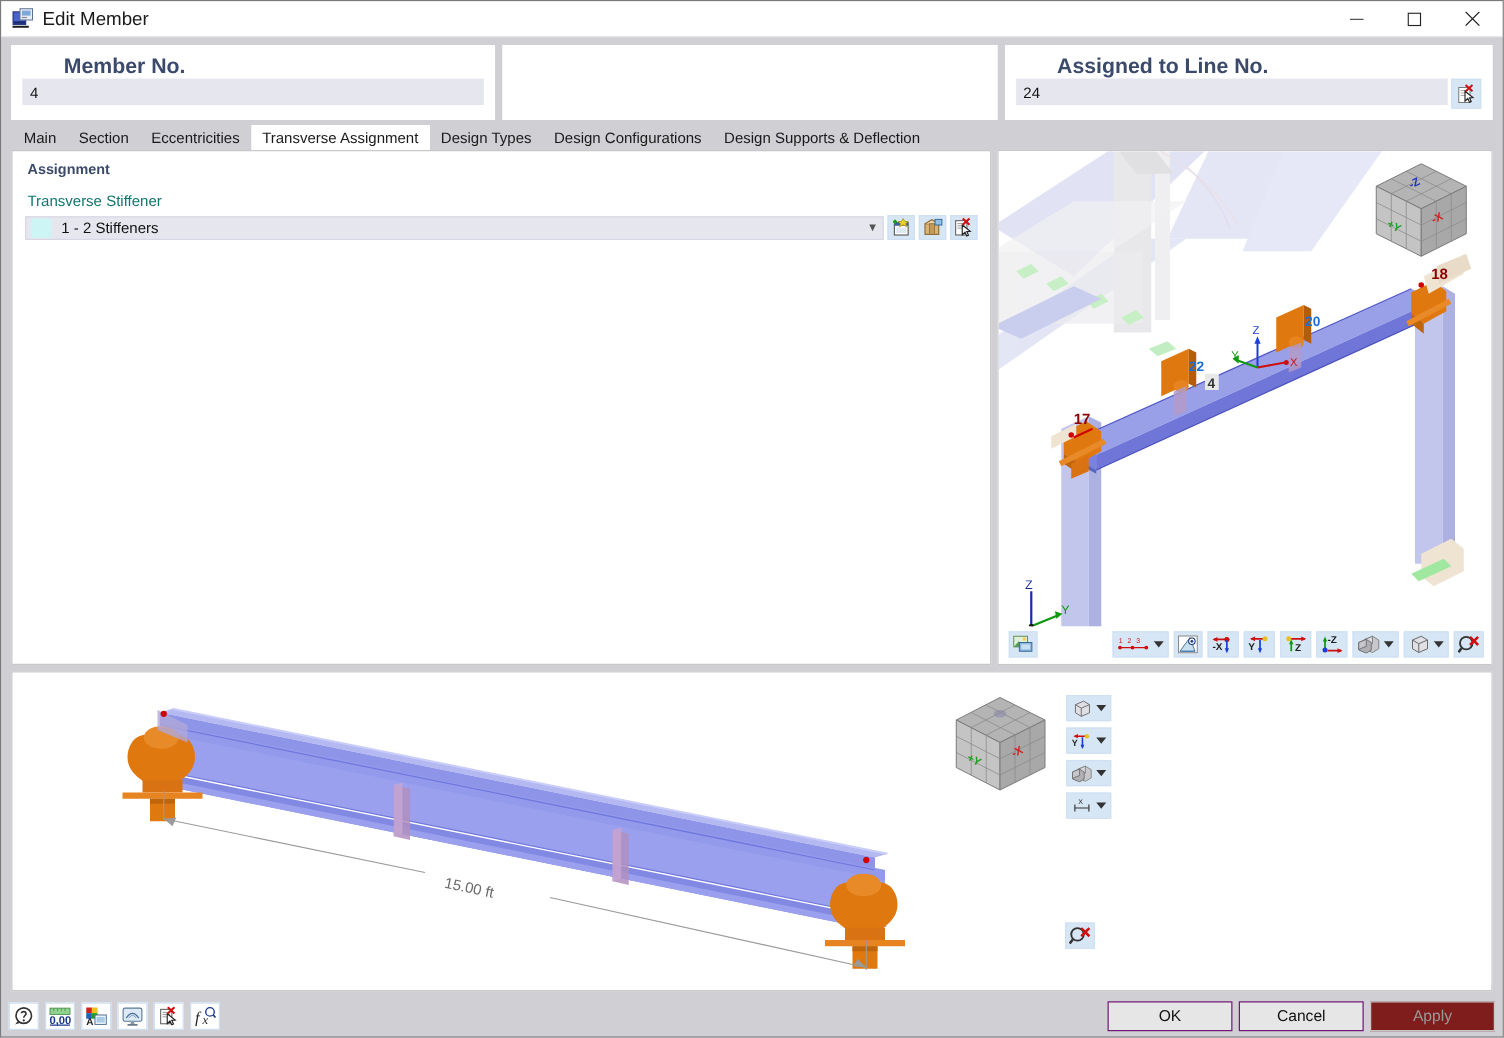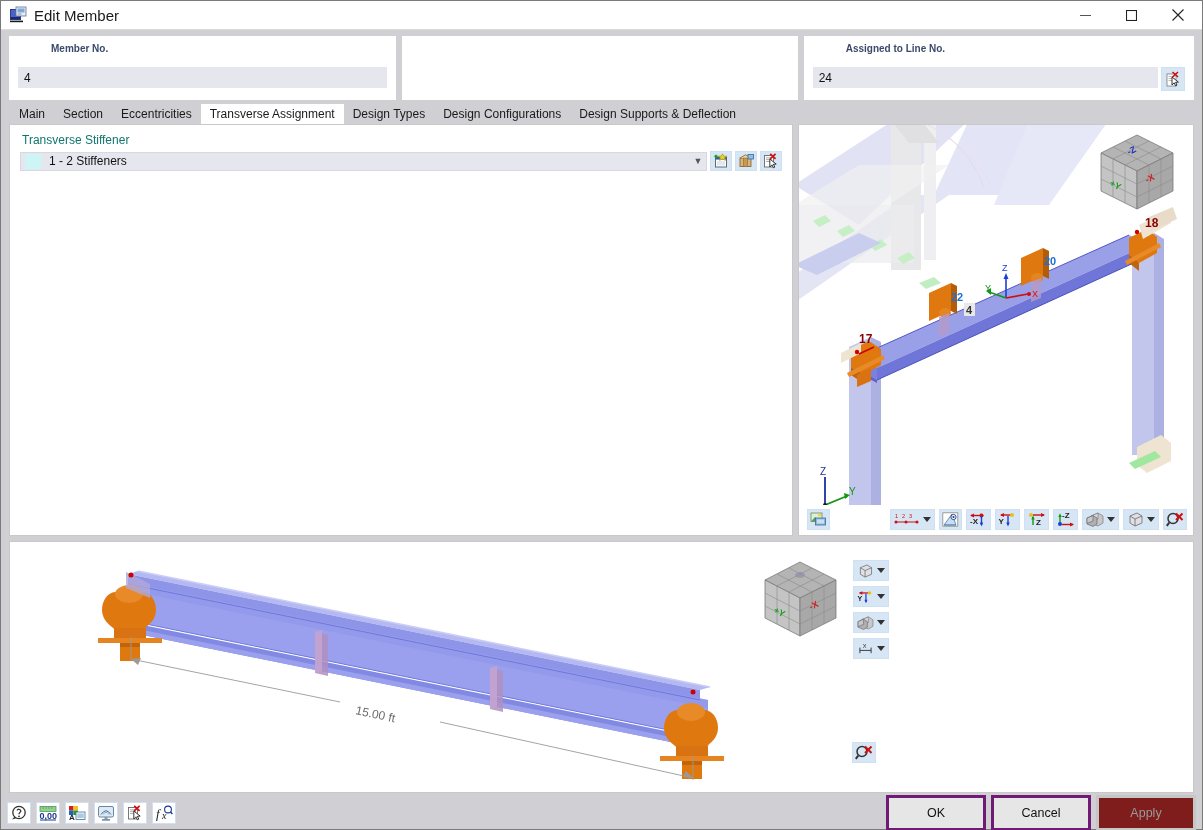--- a/index.html
+++ b/index.html
@@ -35,21 +35,21 @@
     display:flex;gap:6px;padding:6px 8px 4px 8px;background:#cfcfd4;
   }
   .hdr-box{
     background:#ffffff;border:1px solid #fff;padding:6px 8px 8px 8px;
     box-sizing:border-box;position:relative;
   }
   .hdr-box.a{width:388px;}
   .hdr-box.b{width:396px;}
   .hdr-box.c{width:391px;}
   .hdr-label{
-    font-size:10px;font-weight:bold;color:#3b4a6b;margin-bottom:13px;padding-left:33px;
+    font-size:17px;font-weight:bold;color:#3b4a6b;margin-bottom:0;padding-left:33px;
   }
   .hdr-inputrow{display:flex;align-items:stretch;gap:3px;}
   .hdr-input{
     flex:1;height:21px;background:#e6e6ef;border:1px solid #e6e6ef;
     font-size:12px;color:#111;padding:2px 5px;box-sizing:border-box;
     font-family:inherit;outline:none;
   }
   .pickbtn{
     width:24px;height:24px;background:#d7e6f5;border:1px solid #cfe0f2;
     display:flex;align-items:center;justify-content:center;box-sizing:border-box;
@@ -124,21 +124,21 @@
   .statusbar{
     height:32px;min-height:32px;background:#cfcfd4;display:flex;align-items:center;
     padding:0 6px;gap:5px;
   }
   .sbtn{
     width:24px;height:22px;background:#ffffff;border:1px solid #cfe0f2;
     display:flex;align-items:center;justify-content:center;box-sizing:border-box;
   }
   .statusbar .gap{flex:1;}
   .dlgbtn{
-    width:100px;height:36px;background:#e6e6e6;border:3px solid #701a75;
+    width:100px;height:24px;background:#e6e6e6;border:1px solid #701a75;
     font-size:12.5px;color:#111;display:flex;align-items:center;justify-content:center;
     box-sizing:border-box;font-family:inherit;
   }
   .dlgbtn.disabled{background:#7f1d1d;border-color:#c6c6c6;color:#9a9a9a;}
 
   
   svg{display:block;}
 </style>
 </head>
 <body>
@@ -215,20 +215,21 @@
     <div class="tab">Design Types</div>
     <div class="tab">Design Configurations</div>
     <div class="tab">Design Supports &amp; Deflection</div>
   </div>
 
   <div class="body">
 
     <div class="toprow">
 
       <div class="panel-left">
+        <div class="sect-title">Assignment</div>
         <div class="field-label">Transverse Stiffener</div>
         <div class="combo-row">
           <div class="combo">
             <span class="swatch" style="background: rgb(205, 245, 245); border-color: rgb(205, 245, 245);"></span>
             <span class="combo-text">1 - 2 Stiffeners</span>
             <span class="combo-arrow">▼</span>
           </div>
           <div class="iconbtn">
             <svg width="17" height="16" viewBox="0 0 17 16">
               <rect x="2.5" y="4" width="11" height="10" fill="#fff" stroke="#5a5a5a" stroke-width="0.9"></rect>

